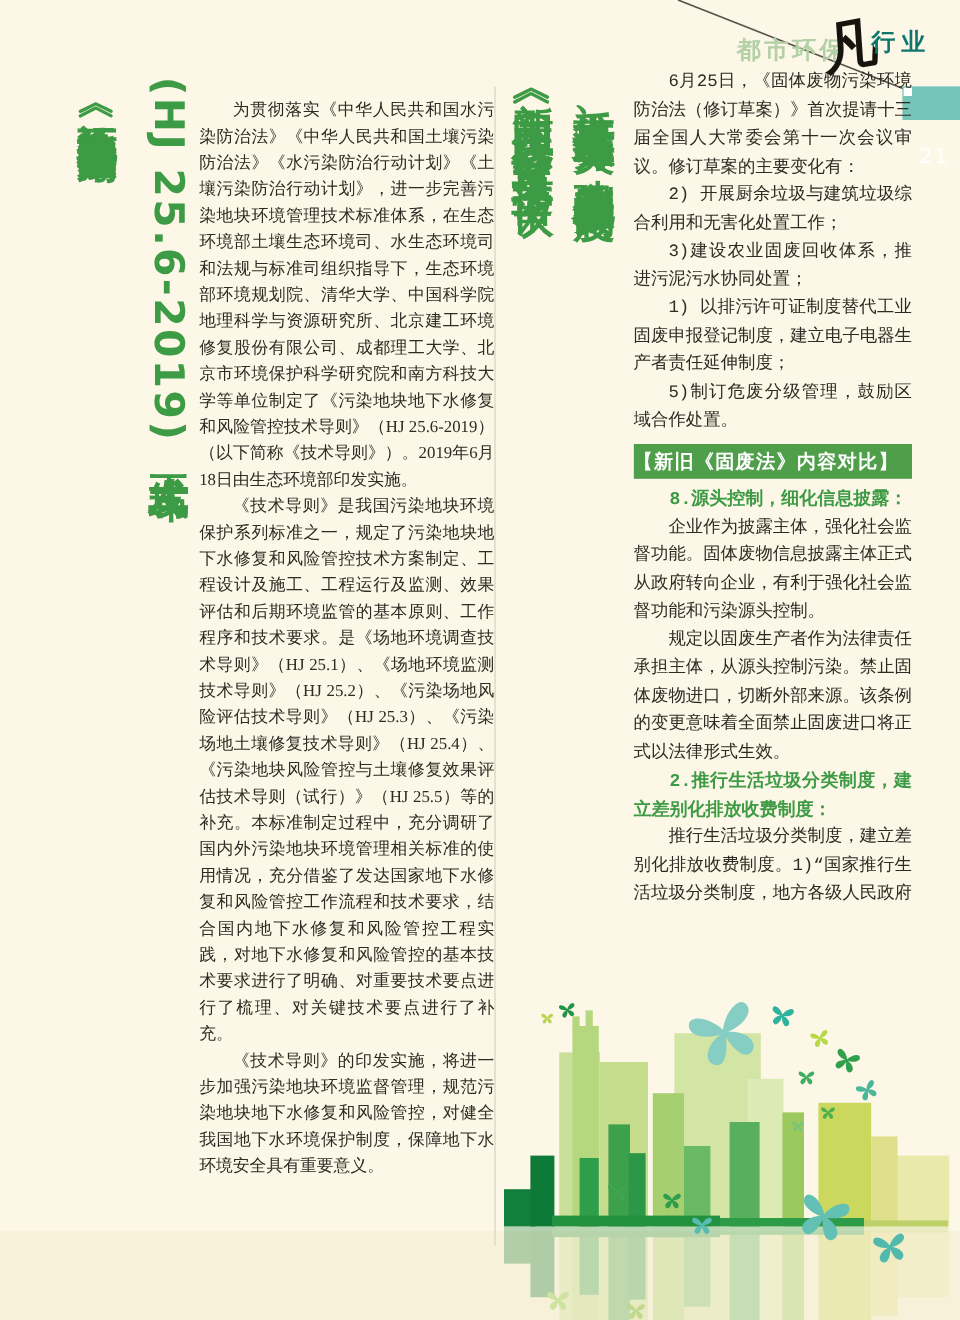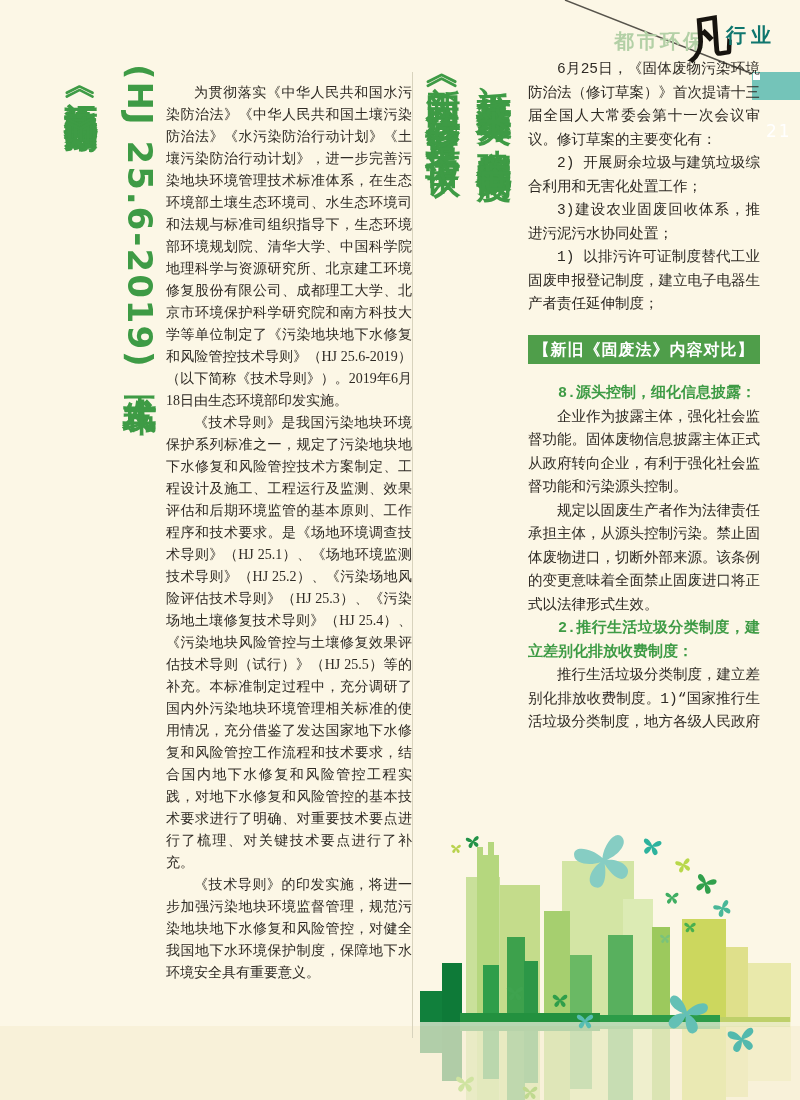--- a/index.html
+++ b/index.html
@@ -32,21 +32,21 @@
   .hl-title{left:419px;top:58px;font-size:35px;letter-spacing:5px;}
 
   
   .col-mid{position:absolute;left:166px;top:82px;width:246px;height:952px;overflow:hidden;
            font-size:14px;line-height:22px;text-align:justify;color:var(--ink);}
   .col-mid p{text-indent:2em;}
 
   .col-right{position:absolute;left:528px;top:58px;width:232px;height:768px;overflow:hidden;
              font-size:14.5px;line-height:23.5px;text-align:justify;color:var(--ink);z-index:3;}
   .col-right p{text-indent:2em;font-family:Liberation Mono, monospace;}
-  .banner{margin:18px 0;background:var(--green-dark);color:#fff;text-align:center;
+  .banner{margin:6px 0;background:var(--green-dark);color:#fff;
           font-family:"DejaVu Sans",sans-serif;font-weight:700;font-size:16px;padding:3px 0;letter-spacing:1px;text-indent:0;}
   .green-head{color:var(--green);font-family:"DejaVu Sans",sans-serif;font-weight:700;font-size:15px;text-indent:2em;}
 
   .illus{position:absolute;left:420px;top:815px;width:380px;height:285px;z-index:1;}
 </style>
 </head>
 <body>
 
 <div class="page">
 
@@ -129,20 +129,21 @@
     <use href="#bf" fill="#52b9ad" transform="translate(320,215) scale(0.8) rotate(-10)"></use>
     <use href="#bf" fill="#cfe3a0" transform="translate(45,262) scale(0.55)"></use>
     <use href="#bf" fill="#bfd98f" transform="translate(110,272) scale(0.45)"></use>
   </svg>
 
   <div class="col-right">
     <p>6月25日，《固体废物污染环境防治法（修订草案）》首次提请十三届全国人大常委会第十一次会议审议。修订草案的主要变化有：</p>
     <p>2) 开展厨余垃圾与建筑垃圾综合利用和无害化处置工作；</p>
     <p>3)建设农业固废回收体系，推进污泥污水协同处置；</p>
     <p>1) 以排污许可证制度替代工业固废申报登记制度，建立电子电器生产者责任延伸制度；</p>
+    <p>5)制订危废分级管理，鼓励区域合作处置。</p>
     <div class="banner">【新旧《固废法》内容对比】</div>
     <p class="green-head">8.源头控制，细化信息披露：</p>
     <p>企业作为披露主体，强化社会监督功能。固体废物信息披露主体正式从政府转向企业，有利于强化社会监督功能和污染源头控制。</p>
     <p>规定以固废生产者作为法律责任承担主体，从源头控制污染。禁止固体废物进口，切断外部来源。该条例的变更意味着全面禁止固废进口将正式以法律形式生效。</p>
     <p class="green-head">2.推行生活垃圾分类制度，建立差别化排放收费制度：</p>
     <p>推行生活垃圾分类制度，建立差别化排放收费制度。1)“国家推行生活垃圾分类制度，地方各级人民政府</p>
   </div>
 
 </div>
 

